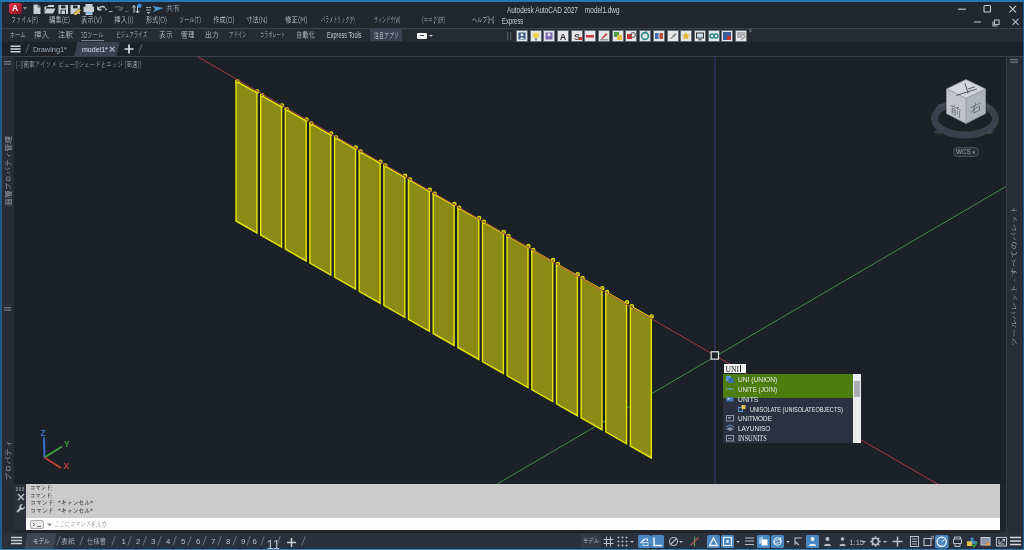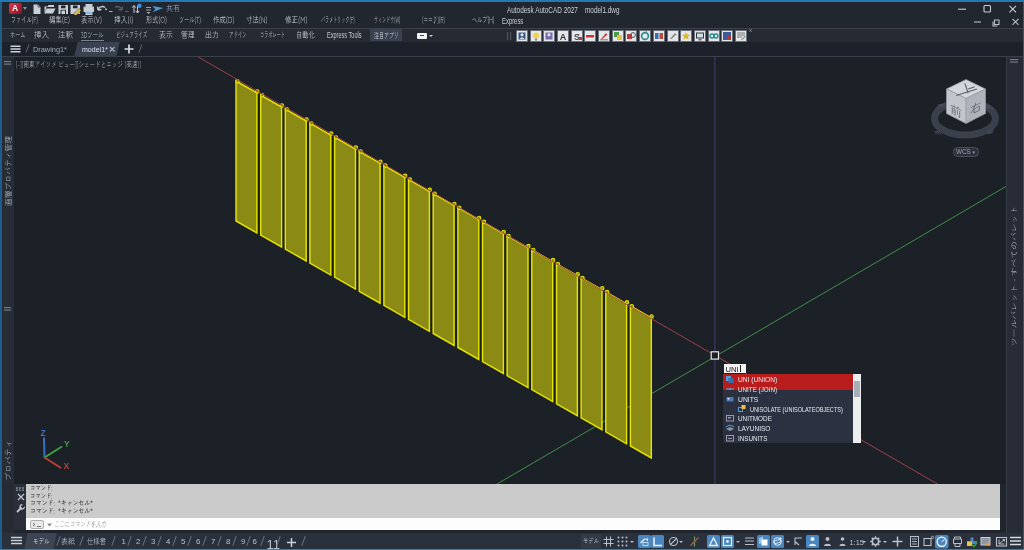--- a/index.html
+++ b/index.html
@@ -319,24 +319,24 @@
         <path d="M942.2 39.4 L962.9 32.9"></path>
       </g>
       <path transform="translate(936.3,56.5) skewY(26)" d="M1.5 0.8V-5.9H5.2V-0.1Q5.2 0.3 4.9 0.6Q4.7 0.8 4.2 0.8H3.4Q3.3 0.7 3.3 0.5Q3.2 0.2 3.2 0.1H4.0Q4.3 0.1 4.4 0.0Q4.5 -0.0 4.5 -0.3V-1.7H2.2V0.8ZM0.5 -7.0V-7.7H4.0Q3.9 -7.9 3.7 -8.2Q3.5 -8.5 3.3 -8.8Q3.1 -9.1 3.0 -9.2L3.6 -9.6Q3.8 -9.4 4.0 -9.1Q4.2 -8.8 4.4 -8.5Q4.6 -8.1 4.7 -8.0L4.1 -7.7H6.4Q6.6 -7.9 6.8 -8.3Q7.1 -8.7 7.3 -9.0Q7.5 -9.4 7.6 -9.6L8.4 -9.4Q8.3 -9.2 8.1 -8.9Q7.9 -8.6 7.7 -8.3Q7.5 -7.9 7.3 -7.7H11.0V-7.0ZM7.8 0.8Q7.8 0.7 7.7 0.4Q7.7 0.2 7.6 0.1H8.6Q8.9 0.1 9.0 0.0Q9.1 -0.1 9.1 -0.3V-6.1H9.8V-0.1Q9.8 0.3 9.6 0.6Q9.3 0.8 8.8 0.8ZM6.6 -1.1V-5.7H7.3V-1.1ZM2.2 -4.1H4.5V-5.3H2.2ZM2.2 -2.3H4.5V-3.5H2.2Z" fill="#5a6069"></path>
       <path transform="translate(956.2,58.8) skewY(-26)" d="M3.5 0.3V-3.6Q2.4 -2.1 0.8 -1.0Q0.7 -1.0 0.6 -1.2Q0.5 -1.3 0.4 -1.4Q0.3 -1.5 0.3 -1.6Q1.6 -2.4 2.6 -3.7Q3.7 -4.9 4.3 -6.5H0.8V-7.2H4.6Q4.7 -7.8 4.9 -8.3Q5.0 -8.9 5.1 -9.5L5.8 -9.4Q5.7 -8.8 5.6 -8.3Q5.5 -7.7 5.3 -7.2H10.7V-6.5H5.1Q4.7 -5.4 4.0 -4.4H9.5V0.3ZM4.3 -0.4H8.7V-3.7H4.3Z" fill="#5a6069"></path>
 </svg>
     <svg style="position:absolute;left:16.0px;top:57.6px;overflow:visible" width="125" height="12">
       <path transform="translate(0,9.4) scale(0.678,1)" d="M0.7 1.2V-6.4H2.1V-6.0H1.2V0.8H2.1V1.2Z M3.1 -1.8V-2.3H5.4V-1.8Z M6.4 1.2V0.8H7.2V-6.0H6.4V-6.4H7.7V1.2Z M9.2 1.2V-6.4H10.5V-6.0H9.7V0.8H10.5V1.2Z M11.9 0.6V-4.6H14.8V-5.5H11.3V-6.0H14.8V-6.8H15.3V-6.0H18.7V-5.5H15.3V-4.6H18.1V-0.1Q18.1 0.2 17.9 0.4Q17.8 0.6 17.4 0.6H16.6Q16.6 0.5 16.6 0.3Q16.5 0.2 16.5 0.1H17.3Q17.5 0.1 17.5 0.0Q17.6 -0.1 17.6 -0.2V-4.1H12.5V0.6ZM14.8 0.4V-1.2H13.0V-1.6H14.8V-2.4H13.0V-2.9H14.1Q14.1 -3.0 14.0 -3.2Q13.8 -3.4 13.7 -3.6Q13.6 -3.7 13.5 -3.8L14.0 -4.0Q14.1 -3.9 14.2 -3.7Q14.3 -3.6 14.4 -3.4Q14.5 -3.2 14.6 -3.0L14.2 -2.9H15.3Q15.5 -3.1 15.7 -3.5Q15.9 -3.8 16.0 -4.1L16.5 -3.9Q16.4 -3.7 16.2 -3.4Q16.0 -3.1 15.8 -2.9H17.0V-2.4H15.3V-1.6H17.0V-1.2H15.3V0.4Z M23.0 0.6V-1.8Q22.4 -1.1 21.5 -0.6Q20.6 -0.0 19.7 0.4Q19.7 0.3 19.6 0.2Q19.5 0.1 19.5 0.0Q19.4 -0.1 19.4 -0.1Q20.0 -0.3 20.5 -0.6Q21.1 -0.8 21.6 -1.2Q22.1 -1.6 22.5 -1.9H20.6V-4.8H23.0V-5.5H19.7V-5.9H23.0V-6.8H23.5V-5.9H26.8V-5.5H23.5V-4.8H25.9V-1.9H24.0Q24.4 -1.6 24.9 -1.2Q25.4 -0.9 25.9 -0.6Q26.5 -0.3 27.1 -0.1Q27.0 -0.0 27.0 0.0Q26.9 0.1 26.8 0.2Q26.8 0.3 26.8 0.4Q25.8 0.0 25.0 -0.6Q24.1 -1.1 23.5 -1.8V0.6ZM21.1 -2.4H23.0V-3.1H21.1ZM23.5 -2.4H25.4V-3.1H23.5ZM21.1 -3.6H23.0V-4.4H21.1ZM23.5 -3.6H25.4V-4.4H23.5Z M32.5 -3.1Q32.5 -3.2 32.4 -3.3Q32.2 -3.4 32.1 -3.4Q32.4 -3.6 32.7 -3.9Q33.1 -4.2 33.4 -4.6Q33.7 -4.9 33.9 -5.3Q33.6 -5.2 33.1 -5.2Q32.6 -5.2 32.1 -5.2Q31.5 -5.2 30.9 -5.2Q30.4 -5.1 29.9 -5.1Q29.4 -5.1 29.0 -5.1Q28.6 -5.1 28.5 -5.1L28.4 -5.6Q28.7 -5.6 29.1 -5.6Q29.6 -5.6 30.2 -5.6Q30.8 -5.6 31.5 -5.7Q32.1 -5.7 32.7 -5.7Q33.3 -5.7 33.7 -5.7Q34.1 -5.8 34.3 -5.8L34.6 -5.5Q34.5 -5.2 34.2 -4.9Q34.0 -4.5 33.7 -4.2Q33.4 -3.9 33.1 -3.6Q32.8 -3.3 32.5 -3.1ZM29.5 0.2Q29.4 0.1 29.3 -0.0Q29.2 -0.1 29.1 -0.2Q30.2 -0.9 30.7 -2.0Q31.2 -3.1 31.1 -4.5H31.7Q31.7 -2.9 31.1 -1.8Q30.6 -0.6 29.5 0.2Z M39.8 0.0V-3.9Q39.0 -3.4 38.3 -3.0Q37.5 -2.6 36.8 -2.2Q36.8 -2.4 36.7 -2.5Q36.6 -2.6 36.5 -2.7Q37.0 -2.9 37.6 -3.2Q38.2 -3.5 38.8 -3.9Q39.4 -4.3 39.9 -4.7Q40.5 -5.1 40.9 -5.6Q41.3 -6.0 41.6 -6.4L42.1 -6.1Q41.7 -5.6 41.3 -5.2Q40.8 -4.7 40.3 -4.3V0.0Z M46.0 -0.4Q46.0 -0.4 45.9 -0.5Q45.9 -0.6 45.8 -0.7Q45.7 -0.8 45.7 -0.8Q47.3 -1.4 48.4 -2.6Q49.4 -3.8 49.7 -5.5L50.3 -5.4Q49.9 -3.5 48.8 -2.3Q47.8 -1.1 46.0 -0.4ZM46.5 -3.5Q46.4 -3.8 46.2 -4.0Q46.0 -4.3 45.8 -4.6Q45.6 -4.9 45.4 -5.0L45.9 -5.3Q46.0 -5.2 46.2 -5.0Q46.3 -4.8 46.5 -4.6Q46.7 -4.4 46.8 -4.2Q46.9 -4.0 47.0 -3.8Z M53.5 -0.2Q53.5 -0.2 53.4 -0.3Q53.4 -0.4 53.3 -0.5Q53.2 -0.6 53.2 -0.6Q54.1 -1.0 54.9 -1.7Q55.6 -2.4 56.3 -3.1Q55.9 -3.4 55.5 -3.6Q55.2 -3.8 54.9 -4.0L55.2 -4.3Q55.5 -4.2 55.9 -4.0Q56.2 -3.8 56.6 -3.6Q56.9 -4.1 57.2 -4.7Q57.5 -5.3 57.7 -5.9L58.2 -5.7Q57.8 -4.4 57.0 -3.3Q57.3 -3.0 57.6 -2.8Q57.9 -2.5 58.1 -2.3Q58.1 -2.3 58.0 -2.2Q57.9 -2.1 57.8 -2.0Q57.8 -1.9 57.7 -1.9Q57.5 -2.1 57.3 -2.3Q57.0 -2.6 56.7 -2.8Q56.0 -2.0 55.2 -1.3Q54.4 -0.7 53.5 -0.2Z M65.9 -0.3Q65.4 -0.3 65.1 -0.4Q64.8 -0.5 64.6 -0.7Q64.5 -0.9 64.5 -1.3V-5.9H65.0Q65.0 -5.7 65.0 -5.4Q65.0 -5.1 65.0 -4.7Q65.0 -4.4 65.0 -4.0Q65.0 -3.7 65.0 -3.4Q65.3 -3.5 65.8 -3.6Q66.2 -3.7 66.7 -3.9Q67.1 -4.1 67.5 -4.2Q67.9 -4.4 68.2 -4.5L68.5 -4.0Q68.2 -3.9 67.7 -3.7Q67.3 -3.6 66.8 -3.4Q66.3 -3.3 65.9 -3.1Q65.4 -3.0 65.0 -2.9V-1.5Q65.0 -1.2 65.1 -1.1Q65.1 -0.9 65.3 -0.9Q65.5 -0.8 65.9 -0.8Q66.2 -0.8 66.6 -0.9Q67.1 -0.9 67.5 -0.9Q67.9 -0.9 68.3 -1.0Q68.7 -1.0 69.0 -1.0Q69.0 -1.0 69.0 -0.9Q69.0 -0.8 69.0 -0.6Q69.0 -0.5 69.0 -0.5Q68.6 -0.4 68.0 -0.4Q67.5 -0.4 66.9 -0.3Q66.4 -0.3 65.9 -0.3ZM69.2 -4.4Q69.1 -4.6 68.9 -4.8Q68.8 -5.0 68.6 -5.2Q68.4 -5.4 68.2 -5.6L68.5 -5.8Q68.7 -5.7 68.9 -5.5Q69.1 -5.2 69.2 -5.0Q69.4 -4.8 69.5 -4.7ZM69.9 -5.0Q69.8 -5.2 69.6 -5.4Q69.4 -5.6 69.2 -5.8Q69.0 -6.0 68.9 -6.1L69.2 -6.3Q69.3 -6.2 69.5 -6.0Q69.7 -5.8 69.9 -5.6Q70.1 -5.4 70.2 -5.2Z M72.3 -0.9V-1.3Q72.3 -1.3 72.5 -1.3Q72.8 -1.3 73.1 -1.3Q73.4 -1.3 73.8 -1.3Q74.1 -1.3 74.4 -1.3Q74.7 -1.3 74.8 -1.3H75.3L75.5 -3.1Q75.3 -3.1 74.9 -3.1Q74.6 -3.1 74.3 -3.0Q73.9 -3.0 73.6 -3.0Q73.4 -3.0 73.2 -3.0L73.2 -3.5Q73.3 -3.5 73.6 -3.5Q73.9 -3.5 74.3 -3.5Q74.6 -3.5 75.0 -3.5Q75.3 -3.5 75.6 -3.5Q75.9 -3.5 76.0 -3.5L75.7 -1.3Q76.1 -1.3 76.4 -1.3Q76.7 -1.3 76.9 -1.3Q77.2 -1.3 77.2 -1.3V-0.9Q77.2 -0.9 77.0 -0.9Q76.7 -0.9 76.4 -0.9Q76.1 -0.9 75.8 -0.9Q75.5 -0.9 75.2 -0.9Q74.9 -0.9 74.8 -0.9Q74.7 -0.9 74.4 -0.9Q74.1 -0.9 73.8 -0.9Q73.4 -0.9 73.1 -0.9Q72.8 -0.9 72.5 -0.9Q72.3 -0.9 72.3 -0.9Z M79.6 -2.8V-3.4Q79.9 -3.4 80.4 -3.4Q81.0 -3.4 81.6 -3.4Q82.3 -3.4 83.0 -3.4Q83.7 -3.4 84.3 -3.4Q85.0 -3.4 85.5 -3.4Q86.0 -3.4 86.2 -3.4V-2.8Q86.0 -2.8 85.5 -2.8Q85.0 -2.9 84.3 -2.9Q83.7 -2.9 83.0 -2.9Q82.3 -2.9 81.7 -2.9Q81.0 -2.9 80.5 -2.8Q80.0 -2.8 79.6 -2.8Z M87.4 1.2V0.8H88.3V-6.0H87.4V-6.4H88.8V1.2Z M90.3 1.2V-6.4H91.6V-6.0H90.7V0.8H91.6V1.2Z M94.1 -0.2 93.8 -0.7Q94.5 -1.0 95.3 -1.4Q96.1 -1.7 96.8 -2.2Q97.5 -2.7 98.1 -3.3Q98.7 -3.8 99.1 -4.3Q99.1 -4.2 99.2 -4.1Q99.2 -4.0 99.3 -3.9Q99.4 -3.8 99.4 -3.7Q99.0 -3.2 98.4 -2.7Q97.8 -2.2 97.1 -1.8Q96.4 -1.3 95.6 -0.9Q94.8 -0.5 94.1 -0.2ZM95.6 -4.5Q95.6 -4.6 95.4 -4.7Q95.2 -4.9 95.0 -5.0Q94.7 -5.2 94.5 -5.3Q94.3 -5.4 94.2 -5.5L94.5 -5.9Q94.7 -5.9 94.9 -5.7Q95.1 -5.6 95.3 -5.4Q95.5 -5.3 95.7 -5.2Q95.9 -5.0 96.0 -5.0ZM94.6 -2.9Q94.5 -3.0 94.3 -3.1Q94.1 -3.2 93.9 -3.3Q93.7 -3.4 93.5 -3.5Q93.3 -3.6 93.1 -3.7L93.4 -4.1Q93.5 -4.1 93.7 -4.0Q94.0 -3.9 94.2 -3.8Q94.4 -3.6 94.6 -3.5Q94.8 -3.4 94.9 -3.4Z M102.0 -0.9V-1.4Q102.0 -1.4 102.3 -1.4Q102.6 -1.4 103.1 -1.4Q103.6 -1.4 104.2 -1.4V-3.2Q103.8 -3.2 103.4 -3.2Q103.1 -3.2 102.8 -3.2Q102.6 -3.2 102.6 -3.2V-3.7Q102.6 -3.7 102.9 -3.7Q103.1 -3.7 103.5 -3.7Q103.9 -3.7 104.4 -3.7Q104.8 -3.7 105.2 -3.7Q105.6 -3.7 105.9 -3.7Q106.2 -3.7 106.2 -3.7V-3.2Q106.2 -3.2 105.9 -3.2Q105.7 -3.2 105.4 -3.2Q105.0 -3.2 104.6 -3.2V-1.4Q105.1 -1.4 105.6 -1.4Q106.1 -1.4 106.4 -1.4Q106.7 -1.4 106.7 -1.4V-0.9Q106.6 -0.9 106.3 -0.9Q106.0 -0.9 105.5 -0.9Q105.0 -0.9 104.4 -0.9Q104.0 -0.9 103.5 -0.9Q103.1 -0.9 102.8 -0.9Q102.4 -0.9 102.2 -0.9Q102.0 -0.9 102.0 -0.9Z M109.2 -2.8V-3.4Q109.5 -3.4 110.0 -3.4Q110.6 -3.4 111.2 -3.4Q111.9 -3.4 112.6 -3.4Q113.3 -3.4 113.9 -3.4Q114.6 -3.4 115.1 -3.4Q115.6 -3.4 115.8 -3.4V-2.8Q115.6 -2.8 115.1 -2.8Q114.6 -2.9 113.9 -2.9Q113.3 -2.9 112.6 -2.9Q111.9 -2.9 111.3 -2.9Q110.6 -2.9 110.1 -2.8Q109.5 -2.8 109.2 -2.8Z M120.0 0.1V-6.2H120.6V0.1ZM123.0 -2.4Q122.8 -2.5 122.4 -2.7Q122.1 -2.8 121.7 -3.0Q121.4 -3.2 121.1 -3.4Q120.8 -3.6 120.6 -3.8L120.9 -4.2Q121.1 -4.1 121.4 -3.9Q121.7 -3.7 122.0 -3.5Q122.4 -3.3 122.7 -3.1Q123.1 -3.0 123.3 -2.9Q123.3 -2.8 123.2 -2.7Q123.1 -2.6 123.1 -2.5Q123.0 -2.4 123.0 -2.4ZM123.0 -4.4Q122.9 -4.6 122.8 -4.8Q122.6 -5.0 122.4 -5.2Q122.2 -5.4 122.1 -5.5L122.4 -5.7Q122.5 -5.6 122.7 -5.4Q122.9 -5.2 123.1 -5.0Q123.2 -4.8 123.3 -4.6ZM123.7 -5.0Q123.6 -5.2 123.4 -5.4Q123.2 -5.6 123.0 -5.8Q122.9 -5.9 122.7 -6.1L123.0 -6.3Q123.1 -6.2 123.3 -6.0Q123.5 -5.8 123.7 -5.6Q123.9 -5.4 124.0 -5.2Z M131.1 -0.2Q130.4 -0.0 129.8 0.0Q129.1 0.1 128.5 0.0Q127.9 -0.0 127.5 -0.2Q127.1 -0.4 126.8 -0.7Q126.6 -1.0 126.6 -1.5Q126.6 -1.9 126.8 -2.2Q127.0 -2.6 127.5 -2.9Q127.9 -3.1 128.5 -3.4Q128.2 -3.9 128.1 -4.6Q128.0 -5.3 128.0 -6.5H128.6Q128.6 -6.0 128.6 -5.4Q128.6 -4.9 128.7 -4.4Q128.8 -3.9 128.9 -3.6Q129.3 -3.7 129.8 -3.8Q130.2 -4.0 130.7 -4.1L130.8 -3.5Q130.1 -3.4 129.4 -3.2Q128.7 -3.0 128.2 -2.7Q127.7 -2.4 127.4 -2.1Q127.1 -1.8 127.1 -1.5Q127.1 -1.1 127.4 -0.8Q127.8 -0.6 128.3 -0.5Q128.9 -0.4 129.7 -0.5Q130.4 -0.6 131.2 -0.7Q131.2 -0.6 131.2 -0.4Q131.1 -0.3 131.1 -0.2Z M133.9 -1.4V-2.0Q134.0 -2.0 134.4 -2.0Q134.8 -2.0 135.5 -2.0Q136.1 -2.0 136.9 -2.0V-4.5Q136.3 -4.5 135.9 -4.5Q135.4 -4.5 135.1 -4.5Q134.8 -4.5 134.7 -4.5V-5.0Q134.8 -5.0 135.1 -5.0Q135.5 -5.0 136.0 -5.0Q136.5 -5.0 137.1 -5.0Q137.7 -5.0 138.3 -5.0Q138.8 -5.0 139.2 -5.0Q139.5 -5.0 139.6 -5.0V-4.5Q139.5 -4.5 139.2 -4.5Q138.9 -4.5 138.4 -4.5Q138.0 -4.5 137.4 -4.5V-2.0Q137.9 -2.0 138.4 -2.0Q138.9 -2.0 139.3 -2.0Q139.7 -2.0 139.9 -2.0Q140.2 -2.0 140.2 -2.0V-1.4Q140.2 -1.4 139.9 -1.4Q139.7 -1.4 139.2 -1.4Q138.8 -1.5 138.3 -1.5Q137.7 -1.5 137.1 -1.5Q136.6 -1.5 136.0 -1.5Q135.5 -1.5 135.0 -1.4Q134.6 -1.4 134.3 -1.4Q134.0 -1.4 133.9 -1.4Z M143.9 -0.0Q143.8 -0.1 143.8 -0.3Q143.7 -0.4 143.6 -0.5Q144.5 -0.7 145.2 -1.1Q145.9 -1.6 146.4 -2.3Q146.8 -3.0 147.0 -4.0L147.4 -3.9Q147.3 -2.8 146.8 -2.1Q146.2 -1.3 145.5 -0.8Q144.8 -0.3 143.9 -0.0ZM145.0 -2.7Q145.0 -2.9 144.9 -3.1Q144.8 -3.4 144.7 -3.6Q144.7 -3.8 144.6 -3.9L145.0 -4.1Q145.1 -4.0 145.2 -3.7Q145.2 -3.5 145.3 -3.3Q145.4 -3.0 145.4 -2.9ZM143.5 -2.4Q143.5 -2.6 143.4 -2.8Q143.4 -3.1 143.3 -3.3Q143.2 -3.5 143.1 -3.6L143.5 -3.8Q143.6 -3.7 143.7 -3.4Q143.8 -3.2 143.9 -3.0Q143.9 -2.7 144.0 -2.6Z M151.5 -0.2 151.2 -0.7Q151.9 -1.0 152.7 -1.4Q153.5 -1.7 154.2 -2.2Q154.9 -2.7 155.5 -3.3Q156.1 -3.8 156.5 -4.3Q156.5 -4.2 156.6 -4.1Q156.6 -4.0 156.7 -3.9Q156.7 -3.8 156.8 -3.7Q156.3 -3.2 155.8 -2.7Q155.2 -2.2 154.5 -1.8Q153.7 -1.3 153.0 -0.9Q152.2 -0.5 151.5 -0.2ZM153.0 -4.5Q152.9 -4.6 152.8 -4.7Q152.6 -4.9 152.4 -5.0Q152.1 -5.2 151.9 -5.3Q151.7 -5.4 151.6 -5.5L151.9 -5.9Q152.0 -5.9 152.2 -5.7Q152.5 -5.6 152.7 -5.4Q152.9 -5.3 153.1 -5.2Q153.2 -5.0 153.3 -5.0ZM152.0 -2.9Q151.9 -3.0 151.7 -3.1Q151.5 -3.2 151.3 -3.3Q151.0 -3.4 150.8 -3.5Q150.6 -3.6 150.5 -3.7L150.8 -4.1Q150.9 -4.1 151.1 -4.0Q151.3 -3.9 151.6 -3.8Q151.8 -3.6 152.0 -3.5Q152.2 -3.4 152.2 -3.4ZM155.8 -4.8Q155.7 -4.9 155.5 -5.1Q155.3 -5.3 155.1 -5.5Q154.9 -5.7 154.8 -5.8L155.1 -6.1Q155.2 -6.0 155.4 -5.8Q155.6 -5.6 155.8 -5.4Q156.0 -5.1 156.1 -5.0ZM156.4 -5.4Q156.3 -5.5 156.1 -5.7Q155.9 -5.9 155.8 -6.1Q155.6 -6.3 155.4 -6.4L155.7 -6.7Q155.8 -6.5 156.0 -6.4Q156.2 -6.2 156.4 -6.0Q156.6 -5.8 156.7 -5.6Z M161.9 1.3Q161.3 0.4 161.0 -0.6Q160.7 -1.6 160.7 -2.6Q160.7 -3.3 160.8 -4.0Q160.9 -4.7 161.2 -5.3Q161.5 -5.9 161.9 -6.5L162.3 -6.2Q161.8 -5.5 161.4 -4.5Q161.1 -3.6 161.1 -2.6Q161.1 -1.6 161.4 -0.7Q161.7 0.2 162.3 1.0Z M163.5 0.6V-2.9H170.1V-0.1Q170.1 0.6 169.4 0.6H168.7Q168.7 0.5 168.6 0.3Q168.6 0.2 168.6 0.1H169.3Q169.5 0.1 169.5 0.0Q169.6 -0.0 169.6 -0.2V-2.5H164.0V0.6ZM164.8 -3.4V-5.0H168.8V-3.4ZM165.2 -0.4V-1.9H168.4V-0.4ZM163.2 -5.5V-6.0H166.5V-6.8H167.1V-6.0H170.4V-5.5ZM165.3 -3.8H168.3V-4.6H165.3ZM165.6 -0.8H167.9V-1.5H165.6Z M175.7 -0.4V-2.5Q175.2 -2.0 174.6 -1.6Q174.1 -1.2 173.5 -0.9Q173.5 -0.9 173.4 -1.0Q173.4 -1.1 173.3 -1.2Q173.2 -1.2 173.2 -1.3Q173.6 -1.5 174.0 -1.7Q174.4 -2.0 174.8 -2.3Q175.2 -2.7 175.5 -2.9H173.9V-4.8H175.7V-5.5H173.5V-5.9H175.7V-6.8H176.2V-5.9H178.4V-5.5H176.2V-4.8H178.0V-2.9H176.4Q176.6 -2.7 177.0 -2.4Q177.4 -2.0 177.9 -1.8Q178.3 -1.5 178.7 -1.3Q178.7 -1.3 178.6 -1.2Q178.5 -1.1 178.4 -1.0Q178.4 -0.9 178.3 -0.9Q177.8 -1.2 177.2 -1.6Q176.6 -2.1 176.2 -2.5V-0.4ZM176.0 0.4Q175.2 0.4 174.6 0.3Q174.0 0.2 173.5 -0.0Q173.1 -0.2 172.8 -0.5Q172.6 -0.4 172.4 -0.3Q172.2 -0.1 171.9 0.0Q171.7 0.2 171.5 0.3L171.3 -0.2Q171.4 -0.3 171.7 -0.4Q171.9 -0.5 172.1 -0.7Q172.4 -0.8 172.5 -0.9V-3.3H171.4V-3.7H173.0V-0.9Q173.3 -0.6 173.7 -0.4Q174.1 -0.2 174.6 -0.2Q175.2 -0.1 176.0 -0.1Q176.9 -0.1 177.6 -0.1Q178.3 -0.2 178.8 -0.2Q178.8 -0.2 178.7 -0.1Q178.7 0.1 178.7 0.2Q178.6 0.3 178.6 0.3Q178.4 0.3 178.0 0.4Q177.6 0.4 177.1 0.4Q176.5 0.4 176.0 0.4ZM176.2 -3.4H177.5V-4.4H176.2ZM174.4 -3.4H175.7V-4.4H174.4ZM172.9 -4.9Q172.7 -5.1 172.5 -5.4Q172.3 -5.6 172.1 -5.8Q171.8 -6.1 171.6 -6.2L172.0 -6.5Q172.2 -6.4 172.4 -6.2Q172.7 -5.9 172.9 -5.7Q173.1 -5.5 173.2 -5.3Q173.2 -5.3 173.1 -5.2Q173.1 -5.1 173.0 -5.0Q172.9 -5.0 172.9 -4.9Z M179.9 1.3 179.5 1.0Q180.1 0.2 180.4 -0.7Q180.7 -1.6 180.7 -2.6Q180.7 -3.6 180.4 -4.5Q180.1 -5.5 179.5 -6.2L180.0 -6.5Q180.3 -5.9 180.6 -5.3Q180.9 -4.7 181.0 -4.0Q181.2 -3.3 181.2 -2.6Q181.2 -1.6 180.9 -0.6Q180.6 0.4 179.9 1.3Z M182.3 1.2V0.8H183.2V-6.0H182.3V-6.4H183.7V1.2Z" fill="#a7aeb8"></path>
     </svg>
     <div class="abs" style="left:952.5px;top:147px;width:26px;height:9.5px;border:1px solid #4a515e;background:#2b303a;border-radius:4.5px;font-size:6.3px;color:#9aa1ab;text-align:center;line-height:8px">WCS <span style="font-size:5px">▾</span></div>
     <div style="position:absolute;left:723.5px;top:364.3px;width:22.5px;height:9.2px;background:#f2f2f3"></div>
-    <div class="abs" style="left:725.5px;top:365px;font-size:7.6px;color:#101010;font-family:Liberation Sans, sans-serif">UNI</div>
+    <div class="abs" style="left:725.5px;top:365px;font-size:7.6px;color:#101010;font-family:Liberation Serif, serif">UNI</div>
     <div style="position:absolute;left:739.5px;top:365.2px;width:1px;height:7.2px;background:#222"></div>
     <div class="abs" style="left:722.5px;top:374px;width:138.5px;height:68.7px;background:#2b3140">
-      <div style="position:absolute;left:0;top:0.0px;width:130px;height:16px;background:#b91c1c;">
+      <div style="position:absolute;left:0;top:0.0px;width:130px;height:24px;background:#4d7c0f;">
         <svg style="position:absolute;left:3.5px;top:1px" width="9" height="9">
           <rect x="0" y="1" width="5" height="5" fill="#5b9bd5"></rect>
           <rect x="2.5" y="3" width="5" height="5" fill="#3a6fae"></rect>
         </svg>
         <span style="position:absolute;left:15px;top:1.2px;font-size:7.4px;color:#e6e9ed;white-space:nowrap;transform:scale(0.9,1);transform-origin:0 0;display:inline-block">UNI (UNION)</span>
       </div>
       <div style="position:absolute;left:0;top:9.8px;width:130px;height:9.8px;">
         <svg style="position:absolute;left:3.5px;top:1px" width="9" height="9">
           <path d="M0 4 h2 M6 4 h2" stroke="#8aa" stroke-width="1"></path>
           <rect x="2.5" y="3" width="3" height="2" fill="#5b9bd5"></rect>
@@ -364,21 +364,21 @@
         </svg>
         <span style="position:absolute;left:15px;top:1.2px;font-size:7.4px;color:#e6e9ed;white-space:nowrap;transform:scale(0.86,1);transform-origin:0 0;display:inline-block">UNITMODE</span>
       </div>
       <div style="position:absolute;left:0;top:49.0px;width:130px;height:9.8px;">
         <svg style="position:absolute;left:3.5px;top:1px" width="9" height="9">
           <path d="M0 5 l4-2 4 2 -4 2z" fill="#8892a0"></path>
           <path d="M0 3 l4-2 4 2" stroke="#5b9bd5" stroke-width="1" fill="none"></path>
         </svg>
         <span style="position:absolute;left:15px;top:1.2px;font-size:7.4px;color:#e6e9ed;white-space:nowrap;transform:scale(0.88,1);transform-origin:0 0;display:inline-block">LAYUNISO</span>
       </div>
-      <div style="position:absolute;left:0;top:58.8px;width:130px;height:9.8px;">
+      <div style="position:absolute;left:0;top:58.8px;width:130px;height:9.8px;font-family:Liberation Serif, serif;">
         <svg style="position:absolute;left:3.5px;top:1px" width="9" height="9">
           <rect x="0.5" y="1.5" width="7" height="5.5" fill="none" stroke="#99a" stroke-width="1"></rect>
           <path d="M2 4.5 h4" stroke="#99a"></path>
         </svg>
         <span style="position:absolute;left:15px;top:1.2px;font-size:7.4px;color:#e6e9ed;white-space:nowrap;transform:scale(0.85,1);transform-origin:0 0;display:inline-block">INSUNITS</span>
       </div>
       <div style="position:absolute;right:0;top:0;width:8px;height:68.7px;background:#eceef0">
         <div style="position:absolute;left:1px;top:7px;width:6px;height:16px;background:#a9aeb5"></div>
       </div>
     </div>

